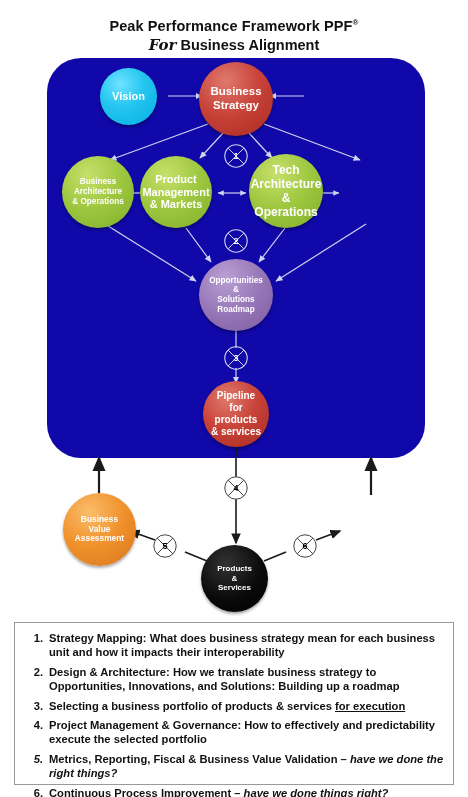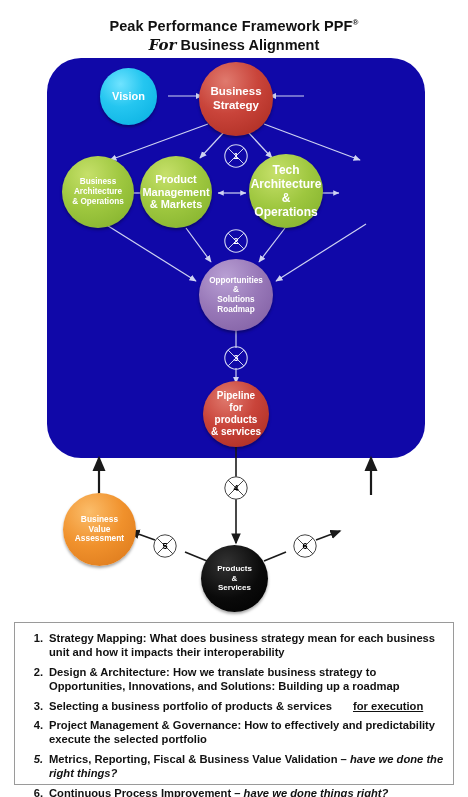--- a/index.html
+++ b/index.html
@@ -38,21 +38,21 @@
   .marker.on-white .num{color:#000;}
 
   
   .legend{position:absolute;left:14px;top:622px;width:440px;height:163px;
     border:1px solid #9a9a9a;background:#fff;box-sizing:border-box;padding:8px 6px 6px 8px;}
   .legend ol{margin:0;padding:0;list-style:none;}
   .legend li{display:flex;font-size:11.2px;font-weight:bold;line-height:14.4px;margin-bottom:5px;}
   .legend li .idx{width:20px;flex:none;text-align:right;padding-right:6px;}
   .legend li .txt{flex:1;}
   .legend .ital{font-style:italic;}
-  .legend .und{text-decoration:underline;margin-left:18px;}
+  .legend .und{text-decoration:underline;}
   .legend li.it .idx{font-style:italic;}
 
   svg.layer{position:absolute;left:0;top:0;width:468px;height:797px;pointer-events:none;z-index:3;}
 </style>
 </head>
 <body>
 
 <div id="root">
 
   <div class="title-wrap">

